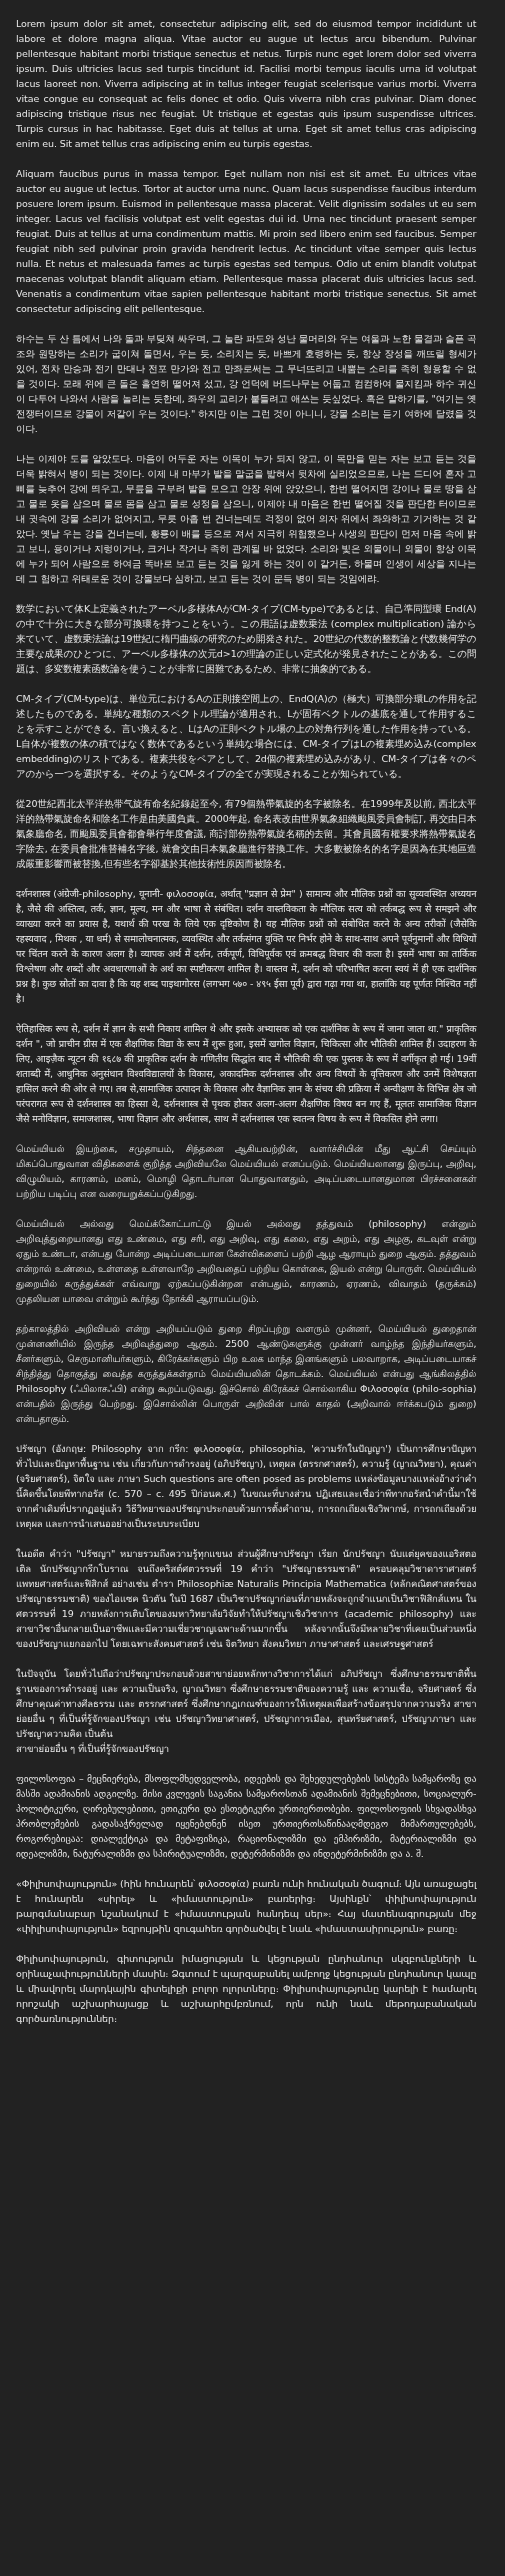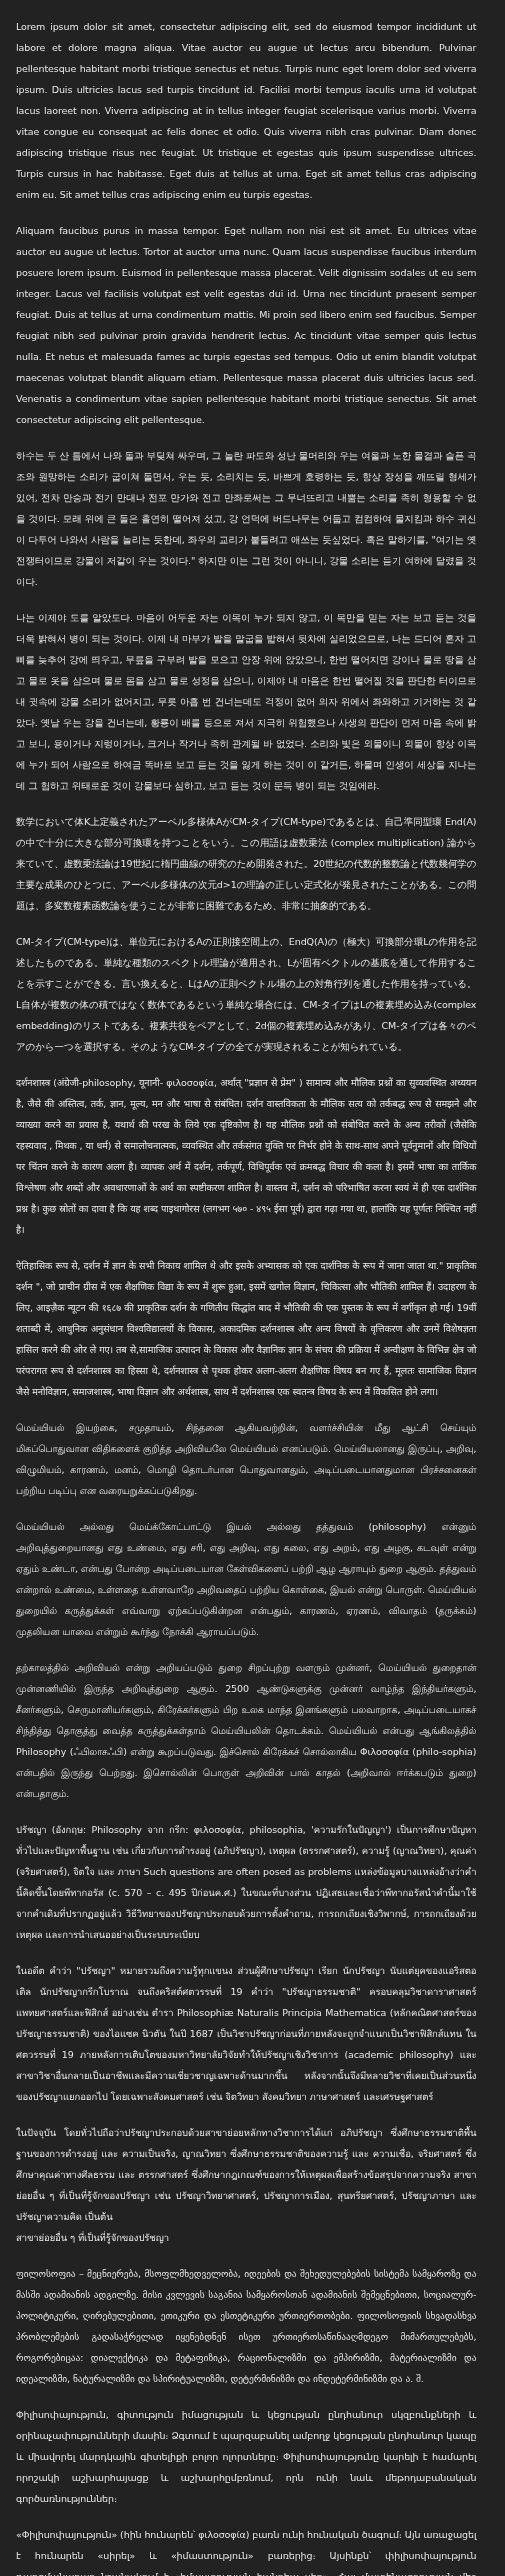--- a/index.html
+++ b/index.html
@@ -6,45 +6,46 @@
   html,body { margin:0; padding:0; }
   body {
     width:505px; height:2576px;
     background:var(--bg); color:var(--fg);
     font-family:"DejaVu Sans","Liberation Sans",sans-serif;
     overflow:hidden;
   }
   .page { padding:16.4px 12.6px 0 16px; }
   p.para {
     margin:0 16px 15px 0;
-    font-size:9.5px; line-height:21px;
+    font-size:9.5px; line-height:15px;
     text-align:justify;
     overflow-wrap:break-word;
     word-break:break-word;
     white-space:pre-line;
     letter-spacing:-0.1px;
     hyphens:auto;
   }
 </style>
 </head>
 <body>
 
 <div class="page">
   <p class="para" lang="la">Lorem ipsum dolor sit amet, consectetur adipiscing elit, sed do eiusmod tempor incididunt ut labore et dolore magna aliqua. Vitae auctor eu augue ut lectus arcu bibendum. Pulvinar pellentesque habitant morbi tristique senectus et netus. Turpis nunc eget lorem dolor sed viverra ipsum. Duis ultricies lacus sed turpis tincidunt id. Facilisi morbi tempus iaculis urna id volutpat lacus laoreet non. Viverra adipiscing at in tellus integer feugiat scelerisque varius morbi. Viverra vitae congue eu consequat ac felis donec et odio. Quis viverra nibh cras pulvinar. Diam donec adipiscing tristique risus nec feugiat. Ut tristique et egestas quis ipsum suspendisse ultrices. Turpis cursus in hac habitasse. Eget duis at tellus at urna. Eget sit amet tellus cras adipiscing enim eu. Sit amet tellus cras adipiscing enim eu turpis egestas.</p>
   <p class="para" lang="la">Aliquam faucibus purus in massa tempor. Eget nullam non nisi est sit amet. Eu ultrices vitae auctor eu augue ut lectus. Tortor at auctor urna nunc. Quam lacus suspendisse faucibus interdum posuere lorem ipsum. Euismod in pellentesque massa placerat. Velit dignissim sodales ut eu sem integer. Lacus vel facilisis volutpat est velit egestas dui id. Urna nec tincidunt praesent semper feugiat. Duis at tellus at urna condimentum mattis. Mi proin sed libero enim sed faucibus. Semper feugiat nibh sed pulvinar proin gravida hendrerit lectus. Ac tincidunt vitae semper quis lectus nulla. Et netus et malesuada fames ac turpis egestas sed tempus. Odio ut enim blandit volutpat maecenas volutpat blandit aliquam etiam. Pellentesque massa placerat duis ultricies lacus sed. Venenatis a condimentum vitae sapien pellentesque habitant morbi tristique senectus. Sit amet consectetur adipiscing elit pellentesque.</p>
   <p class="para" lang="ko">하수는 두 산 틈에서 나와 돌과 부딪쳐 싸우며, 그 놀란 파도와 성난 물머리와 우는 여울과 노한 물결과 슬픈 곡조와 원망하는 소리가 굽이쳐 돌면서, 우는 듯, 소리치는 듯, 바쁘게 호령하는 듯, 항상 장성을 깨뜨릴 형세가 있어, 전차 만승과 전기 만대나 전포 만가와 전고 만좌로써는 그 무너뜨리고 내뿜는 소리를 족히 형용할 수 없을 것이다. 모래 위에 큰 돌은 홀연히 떨어져 섰고, 강 언덕에 버드나무는 어둡고 컴컴하여 물지킴과 하수 귀신이 다투어 나와서 사람을 놀리는 듯한데, 좌우의 교리가 붙들려고 애쓰는 듯싶었다. 혹은 말하기를, "여기는 옛 전쟁터이므로 강물이 저같이 우는 것이다." 하지만 이는 그런 것이 아니니, 강물 소리는 듣기 여하에 달렸을 것이다.</p>
   <p class="para" lang="ko">나는 이제야 도를 알았도다. 마음이 어두운 자는 이목이 누가 되지 않고, 이 목만을 믿는 자는 보고 듣는 것을 더욱 밝혀서 병이 되는 것이다. 이제 내 마부가 발을 말굽을 밟혀서 뒷차에 실리었으므로, 나는 드디어 혼자 고삐를 늦추어 강에 띄우고, 무릎을 구부려 발을 모으고 안장 위에 앉았으니, 한번 떨어지면 강이나 물로 땅을 삼고 물로 옷을 삼으며 물로 몸을 삼고 물로 성정을 삼으니, 이제야 내 마음은 한번 떨어질 것을 판단한 터이므로 내 귓속에 강물 소리가 없어지고, 무릇 아홉 번 건너는데도 걱정이 없어 의자 위에서 좌와하고 기거하는 것 같았다. 옛날 우는 강을 건너는데, 황룡이 배를 등으로 져서 지극히 위험했으나 사생의 판단이 먼저 마음 속에 밝고 보니, 용이거나 지렁이거나, 크거나 작거나 족히 관계될 바 없었다. 소리와 빛은 외물이니 외물이 항상 이목에 누가 되어 사람으로 하여금 똑바로 보고 듣는 것을 잃게 하는 것이 이 같거든, 하물며 인생이 세상을 지나는 데 그 험하고 위태로운 것이 강물보다 심하고, 보고 듣는 것이 문득 병이 되는 것임에랴.</p>
   <p class="para" lang="ja">数学において体K上定義されたアーベル多様体AがCM-タイプ(CM-type)であるとは、自己準同型環 End(A)の中で十分に大きな部分可換環を持つことをいう。この用語は虚数乗法 (complex multiplication) 論から来ていて、虚数乗法論は19世紀に楕円曲線の研究のため開発された。20世紀の代数的整数論と代数幾何学の主要な成果のひとつに、アーベル多様体の次元d&gt;1の理論の正しい定式化が発見されたことがある。この問題は、多変数複素函数論を使うことが非常に困難であるため、非常に抽象的である。</p>
   <p class="para" lang="ja">CM-タイプ(CM-type)は、単位元におけるAの正則接空間上の、EndQ(A)の（極大）可換部分環Lの作用を記述したものである。単純な種類のスペクトル理論が適用され、Lが固有ベクトルの基底を通して作用することを示すことができる。言い換えると、LはAの正則ベクトル場の上の対角行列を通した作用を持っている。L自体が複数の体の積ではなく数体であるという単純な場合には、CM-タイプはLの複素埋め込み(complex embedding)のリストである。複素共役をペアとして、2d個の複素埋め込みがあり、CM-タイプは各々のペアのから一つを選択する。そのようなCM-タイプの全てが実現されることが知られている。</p>
+  <p class="para" lang="zh">從20世紀西北太平洋热带气旋有命名紀錄起至今, 有79個熱帶氣旋的名字被除名。在1999年及以前, 西北太平洋的熱帶氣旋命名和除名工作是由美國負責。2000年起, 命名表改由世界氣象組織颱風委員會制訂, 再交由日本氣象廳命名, 而颱風委員會都會舉行年度會議, 商討部份熱帶氣旋名稱的去留。其會員國有權要求將熱帶氣旋名字除去, 在委員會批准替補名字後, 就會交由日本氣象廳進行替換工作。大多數被除名的名字是因為在其地區造成嚴重影響而被替換,但有些名字卻基於其他技術性原因而被除名。</p>
   <p class="para" lang="hi">दर्शनशास्त्र (अंग्रेजी-philosophy, यूनानी- φιλοσοφία, अर्थात् "प्रज्ञान से प्रेम" ) सामान्य और मौलिक प्रश्नों का सुव्यवस्थित अध्ययन है, जैसे की अस्तित्व, तर्क, ज्ञान, मूल्य, मन और भाषा से संबंधित। दर्शन वास्तविकता के मौलिक सत्य को तर्कबद्ध रूप से समझने और व्याख्या करने का प्रयास है, यथार्थ की परख के लिये एक दृष्टिकोण है। यह मौलिक प्रश्नों को संबोधित करने के अन्य तरीकों (जैसेकि रहस्यवाद , मिथक , या धर्म) से समालोचनात्मक, व्यवस्थित और तर्कसंगत युक्ति पर निर्भर होने के साथ-साथ अपने पूर्वनुमानों और विधियों पर चिंतन करने के कारण अलग है। व्यापक अर्थ में दर्शन, तर्कपूर्ण, विधिपूर्वक एवं क्रमबद्ध विचार की कला है। इसमें भाषा का तार्किक विश्लेषण और शब्दों और अवधारणाओं के अर्थ का स्पष्टीकरण शामिल है। वास्तव में, दर्शन को परिभाषित करना स्वयं में ही एक दार्शनिक प्रश्न है। कुछ स्रोतों का दावा है कि यह शब्द पाइथागोरस (लगभग ५७० - ४९५ ईसा पूर्व) द्वारा गढ़ा गया था, हालांकि यह पूर्णतः निश्चित नहीं है।</p>
   <p class="para" lang="hi">ऐतिहासिक रूप से, दर्शन में ज्ञान के सभी निकाय शामिल थे और इसके अभ्यासक को एक दार्शनिक के रूप में जाना जाता था." प्राकृतिक दर्शन ", जो प्राचीन ग्रीस में एक शैक्षणिक विद्या के रूप में शुरू हुआ, इसमें खगोल विज्ञान, चिकित्सा और भौतिकी शामिल हैं। उदाहरण के लिए, आइज़ैक न्यूटन  की १६८७ की प्राकृतिक दर्शन के गणितीय सिद्धांत बाद में भौतिकी की एक पुस्तक के रूप में वर्गीकृत हो गई। 19वीं शताब्दी में, आधुनिक अनुसंधान विश्वविद्यालयों के विकास, अकादमिक दर्शनशास्त्र और अन्य विषयों के वृत्तिकरण और उनमें विशेषज्ञता हासिल करने की ओर ले गए। तब से,सामाजिक उत्पादन के विकास और वैज्ञानिक ज्ञान के संचय की प्रक्रिया में अन्वीक्षण के विभिन्न क्षेत्र जो परंपरागत रूप से दर्शनशास्त्र का हिस्सा थे, दर्शनशास्त्र से पृथक होकर अलग-अलग शैक्षणिक विषय बन गए हैं, मूलतः सामाजिक विज्ञान जैसे  मनोविज्ञान, समाजशास्त्र, भाषा विज्ञान और अर्थशास्त्र, साथ में दर्शनशास्त्र एक स्वतन्त्र विषय के रूप में विकसित होने लगा।</p>
   <p class="para" lang="ta">மெய்யியல் இயற்கை, சமுதாயம், சிந்தனை ஆகியவற்றின், வளர்ச்சியின் மீது ஆட்சி செய்யும் மிகப்பொதுவான விதிகளைக் குறித்த அறிவியலே மெய்யியல் எனப்படும். மெய்யியலானது இருப்பு, அறிவு, விழுமியம், காரணம், மனம், மொழி தொடர்பான பொதுவானதும், அடிப்படையானதுமான பிரச்சனைகள் பற்றிய படிப்பு என வரையறுக்கப்படுகிறது.</p>
   <p class="para" lang="ta">மெய்யியல் அல்லது மெய்க்கோட்பாட்டு இயல் அல்லது தத்துவம் (philosophy) என்னும் அறிவுத்துறையானது எது உண்மை, எது சரி, எது அறிவு, எது கலை, எது அறம், எது அழகு, கடவுள் என்று ஏதும் உண்டா, என்பது போன்ற அடிப்படையான கேள்விகளைப் பற்றி ஆழ ஆராயும் துறை ஆகும். தத்துவம் என்றால் உண்மை, உள்ளதை உள்ளவாறே அறிவதைப் பற்றிய கொள்கை, இயல் என்று பொருள். மெய்யியல் துறையில் கருத்துக்கள் எவ்வாறு ஏற்கப்படுகின்றன என்பதும், காரணம், ஏரணம், விவாதம் (தருக்கம்) முதலியன யாவை என்றும் கூர்ந்து நோக்கி ஆராயப்படும்.</p>
   <p class="para" lang="ta">தற்காலத்தில் அறிவியல் என்று அறியப்படும் துறை சிறப்புற்று வளரும் முன்னர், மெய்யியல் துறைதான் முன்னணியில் இருந்த அறிவுத்துறை ஆகும். 2500 ஆண்டுகளுக்கு முன்னர் வாழ்ந்த இந்தியர்களும், சீனர்களும், செருமானியர்களும், கிரேக்கர்களும் பிற உலக மாந்த இனங்களும் பலவாறாக, அடிப்படையாகச் சிந்தித்து தொகுத்து வைத்த கருத்துக்கள்தாம் மெய்யியலின் தொடக்கம். மெய்யியல் என்பது ஆங்கிலத்தில் Philosophy (ஃபிலாசஃபி) என்று கூறப்படுவது. இச்சொல் கிரேக்கச் சொல்லாகிய Φιλοσοφία (philo-sophia) என்பதில் இருந்து பெற்றது. இசொல்லின் பொருள் அறிவின் பால் காதல் (அறிவால் ஈர்க்கபடும் துறை) என்பதாகும்.</p>
   <p class="para" lang="th">ปรัชญา (อังกฤษ: Philosophy จาก กรีก: φιλοσοφία, philosophia, 'ความรักในปัญญา') เป็นการศึกษาปัญหาทั่วไปและปัญหาพื้นฐาน เช่น เกี่ยวกับการดำรงอยู่ (อภิปรัชญา), เหตุผล (ตรรกศาสตร์), ความรู้ (ญาณวิทยา), คุณค่า (จริยศาสตร์), จิตใจ และ ภาษา Such questions are often posed as problems แหล่งข้อมูลบางแหล่งอ้างว่าคำนี้คิดขึ้นโดยพีทากอรัส (c. 570 – c. 495 ปีก่อนค.ศ.) ในขณะที่บางส่วน ปฏิเสธและเชื่อว่าพีทากอรัสนำคำนี้มาใช้จากคำเดิมที่ปรากฏอยู่แล้ว วิธีวิทยาของปรัชญาประกอบด้วยการตั้งคำถาม, การถกเถียงเชิงวิพากษ์, การถกเถียงด้วยเหตุผล และการนำเสนออย่างเป็นระบบระเบียบ</p>
   <p class="para" lang="th">ในอดีต คำว่า "ปรัชญา" หมายรวมถึงความรู้ทุกแขนง ส่วนผู้ศึกษาปรัชญา เรียก นักปรัชญา นับแต่ยุคของแอริสตอเติล นักปรัชญากรีกโบราณ จนถึงคริสต์ศตวรรษที่ 19 คำว่า "ปรัชญาธรรมชาติ" ครอบคลุมวิชาดาราศาสตร์ แพทยศาสตร์และฟิสิกส์ อย่างเช่น ตำรา Philosophiæ Naturalis Principia Mathematica (หลักคณิตศาสตร์ของปรัชญาธรรมชาติ) ของไอแซค นิวตัน ในปี 1687 เป็นวิชาปรัชญาก่อนที่ภายหลังจะถูกจำแนกเป็นวิชาฟิสิกส์แทน ในศตวรรษที่ 19 ภายหลังการเติบโตของมหาวิทยาลัยวิจัยทำให้ปรัชญาเชิงวิชาการ (academic philosophy) และสาขาวิชาอื่นกลายเป็นอาชีพและมีความเชี่ยวชาญเฉพาะด้านมากขึ้น หลังจากนั้นจึงมีหลายวิชาที่เคยเป็นส่วนหนึ่งของปรัชญาแยกออกไป โดยเฉพาะสังคมศาสตร์ เช่น จิตวิทยา สังคมวิทยา ภาษาศาสตร์ และเศรษฐศาสตร์</p>
   <p class="para" lang="th">ในปัจจุบัน โดยทั่วไปถือว่าปรัชญาประกอบด้วยสาขาย่อยหลักทางวิชาการได้แก่ อภิปรัชญา ซึ่งศึกษาธรรมชาติพื้นฐานของการดำรงอยู่ และ ความเป็นจริง, ญาณวิทยา ซึ่งศึกษาธรรมชาติของความรู้ และ ความเชื่อ, จริยศาสตร์ ซึ่งศึกษาคุณค่าทางศีลธรรม และ ตรรกศาสตร์ ซึ่งศึกษากฎเกณฑ์ของการให้เหตุผลเพื่อสร้างข้อสรุปจากความจริง สาขาย่อยอื่น ๆ ที่เป็นที่รู้จักของปรัชญา เช่น ปรัชญาวิทยาศาสตร์, ปรัชญาการเมือง, สุนทรียศาสตร์, ปรัชญาภาษา และ ปรัชญาความคิด เป็นต้น
 สาขาย่อยอื่น ๆ ที่เป็นที่รู้จักของปรัชญา</p>
   <p class="para" lang="ka">ფილოსოფია – მეცნიერება, მსოფლმხედველობა, იდეების და შეხედულებების სისტემა სამყაროზე და მასში ადამიანის ადგილზე. მისი კვლევის საგანია სამყაროსთან ადამიანის შემეცნებითი, სოციალურ-პოლიტიკური, ღირებულებითი, ეთიკური და ესთეტიკური ურთიერთობები. ფილოსოფიის სხვადასხვა პრობლემების გადასაჭრელად იყენებდნენ ისეთ ურთიერთსაწინააღმდეგო მიმართულებებს, როგორებიცაა: დიალექტიკა და მეტაფიზიკა, რაციონალიზმი და ემპირიზმი, მატერიალიზმი და იდეალიზმი, ნატურალიზმი და სპირიტუალიზმი, დეტერმინიზმი და ინდეტერმინიზმი და ა. შ.</p>
+  <p class="para" lang="hy">«Փիլիսոփայություն» (հին հունարեն՝ φιλοσοφία) բառն ունի հունական ծագում։ Այն առաջացել է հունարեն «սիրել» և «իմաստություն» բառերից։ Այսինքն՝ փիլիսոփայություն թարգմանաբար նշանակում է «իմաստության հանդեպ սեր»։ Հայ մատենագրության մեջ «փիլիսոփայություն» եզրույթին զուգահեռ գործածվել է նաև «իմաստասիրություն» բառը։</p>
   <p class="para" lang="hy">Փիլիսոփայություն, գիտություն իմացության և կեցության ընդհանուր սկզբունքների և օրինաչափությունների մասին։ Ձգտում է պարզաբանել ամբողջ կեցության ընդհանուր կապը և միավորել մարդկային գիտելիքի բոլոր ոլորտները։ Փիլիսոփայությունը կարելի է համարել որոշակի աշխարհայացք և աշխարհըմբռնում, որն ունի նաև մեթոդաբանական գործառնություններ։</p>
-  <p class="para" lang="hy">«Փիլիսոփայություն» (հին հունարեն՝ φιλοσοφία) բառն ունի հունական ծագում։ Այն առաջացել է հունարեն «սիրել» և «իմաստություն» բառերից։ Այսինքն՝ փիլիսոփայություն թարգմանաբար նշանակում է «իմաստության հանդեպ սեր»։ Հայ մատենագրության մեջ «փիլիսոփայություն» եզրույթին զուգահեռ գործածվել է նաև «իմաստասիրություն» բառը։</p>
 </div>
 
 
 </body></html>

